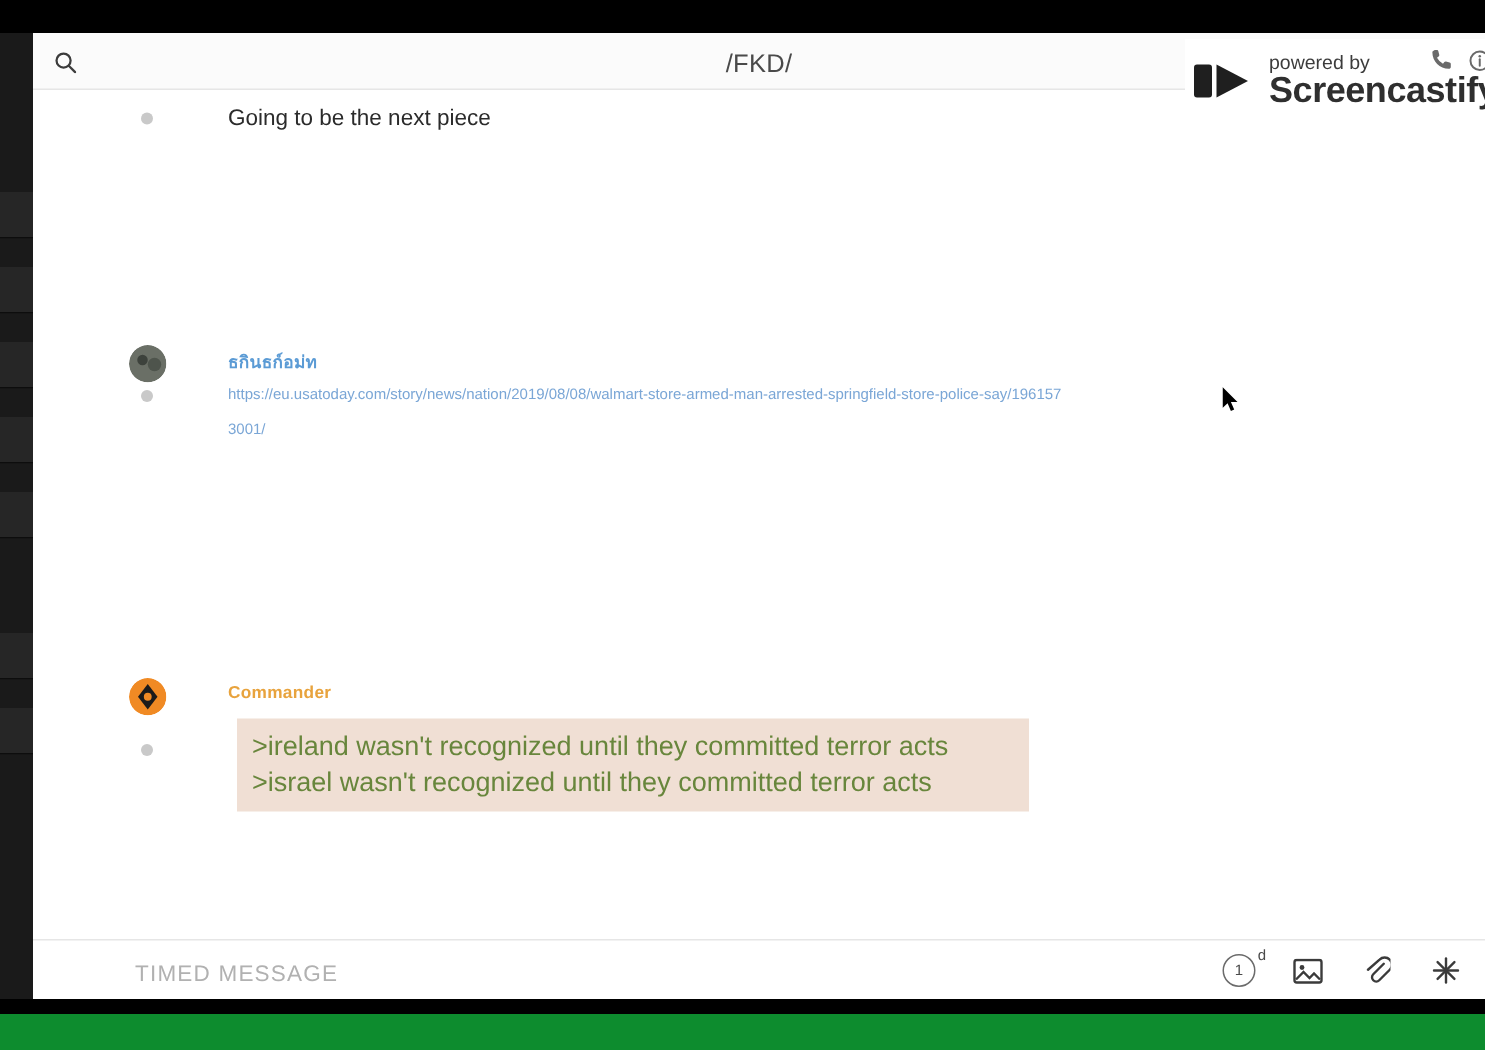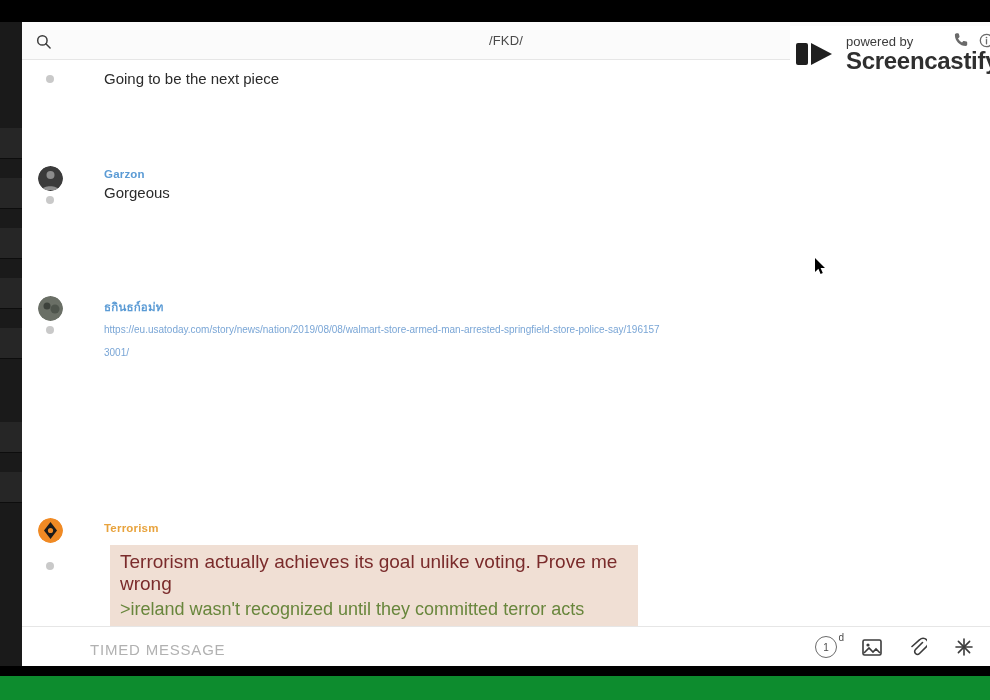--- a/index.html
+++ b/index.html
@@ -85,38 +85,39 @@
     display: flex;
     align-items: center;
     justify-content: center;
     cursor: pointer;
   }
   .header-title {
     position: absolute;
     left: 0; top: 11px;
     width: 968px;
     text-align: center;
-    font-size: 13px;
+    font-size: 17px;
     color: #4a4a4a;
     letter-spacing: 0.2px;
   }
 
   
   .messages {
     position: absolute;
     left: 0; top: 38px;
     width: 968px;
     height: 566px;
     overflow: hidden;
     background: #ffffff;
   }
 
   .msg {
     position: relative;
     padding: 0 14px 0 0;
+    margin-left: 48px;
   }
   .avatar {
     position: absolute;
     left: 16px;
     width: 25px; height: 25px;
     border-radius: 50%;
     overflow: hidden;
   }
   .dot {
     position: absolute;
@@ -291,34 +292,20 @@
       <div class="header-title">/FKD/</div>
     </div>
 
     <div class="messages">
 
       <div class="msg" style="height:36px;">
         <div class="dot" style="top:15px;"></div>
         <div class="body-text" style="position:absolute; left:82px; top:8px; width:600px;">Going to be the next piece</div>
       </div>
 
-      <div class="msg" style="height:66px;">
-        <div class="avatar" style="top:70px;">
-          <svg width="25" height="25" viewBox="0 0 25 25">
-            <circle cx="12.5" cy="12.5" r="12.5" fill="#3b3b3b"></circle>
-            <circle cx="12.5" cy="9" r="4" fill="#8d8d8d"></circle>
-            <path d="M3.5 24c1.5-5 16-5 17.5 0z" fill="#8d8d8d"></path>
-          </svg>
-        </div>
-        <div class="dot" style="top:100px;"></div>
-        <div style="position:absolute; left:82px; top:72px;">
-          <div class="author" style="color:#5b9bd5;">Garzon</div>
-          <div class="body-text">Gorgeous</div>
-        </div>
-      </div>
 
       <div class="msg" style="height:110px;">
         <div class="avatar" style="top:134px;">
           <svg width="25" height="25" viewBox="0 0 25 25">
             <circle cx="12.5" cy="12.5" r="12.5" fill="#6a6f66"></circle>
             <circle cx="9" cy="10" r="3.5" fill="#3d423c"></circle>
             <circle cx="17" cy="13" r="4.5" fill="#4e544c"></circle>
           </svg>
         </div>
         <div class="dot" style="top:164px;"></div>
@@ -331,25 +318,24 @@
       <div class="msg">
         <div class="avatar" style="top:246px; border-radius:50%;">
           <svg width="25" height="25" viewBox="0 0 25 25">
             <circle cx="12.5" cy="12.5" r="12.5" fill="#f08a24"></circle>
             <path d="M12.5 4 L19 12.5 L12.5 21 L6 12.5 Z" fill="#1b1b1b"></path>
             <circle cx="12.5" cy="12.5" r="2.6" fill="#f08a24"></circle>
           </svg>
         </div>
         <div class="dot" style="top:290px;"></div>
         <div style="position:absolute; left:82px; top:250px;">
-          <div class="author" style="color:#e8a33d;">Terrorism</div>
+          <div class="author" style="color:#e8a33d;">Commander</div>
         </div>
 
         <div class="greentext-block" style="position:absolute; left:88px; top:273px; width:528px;">
-          <div class="gt-title">Terrorism actually achieves its goal unlike voting. Prove me wrong</div>
           <div class="gt-line">&gt;ireland wasn't recognized until they committed terror acts</div>
           <div class="gt-line">&gt;israel wasn't recognized until they committed terror acts</div>
 
         </div>
       </div>
 
     </div>
 
     <div class="scroll-track"></div>
 

